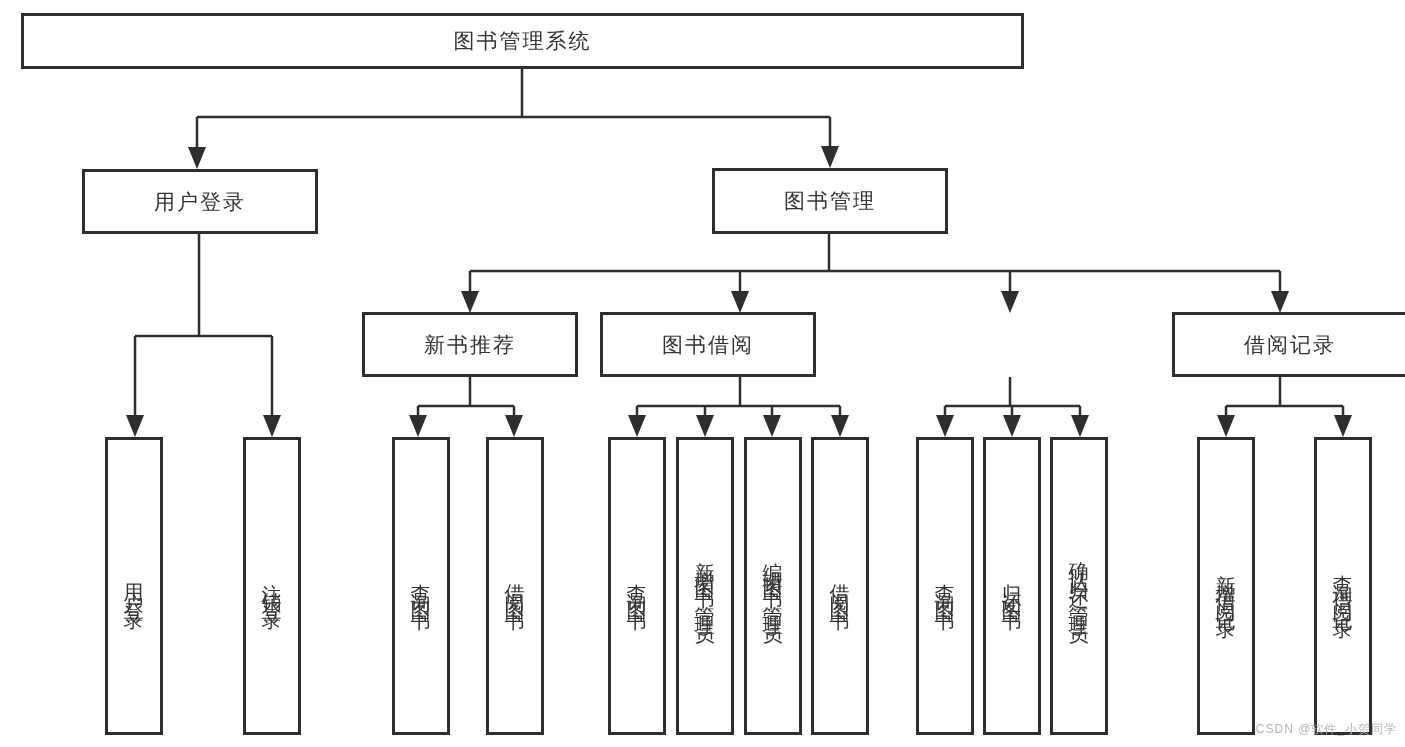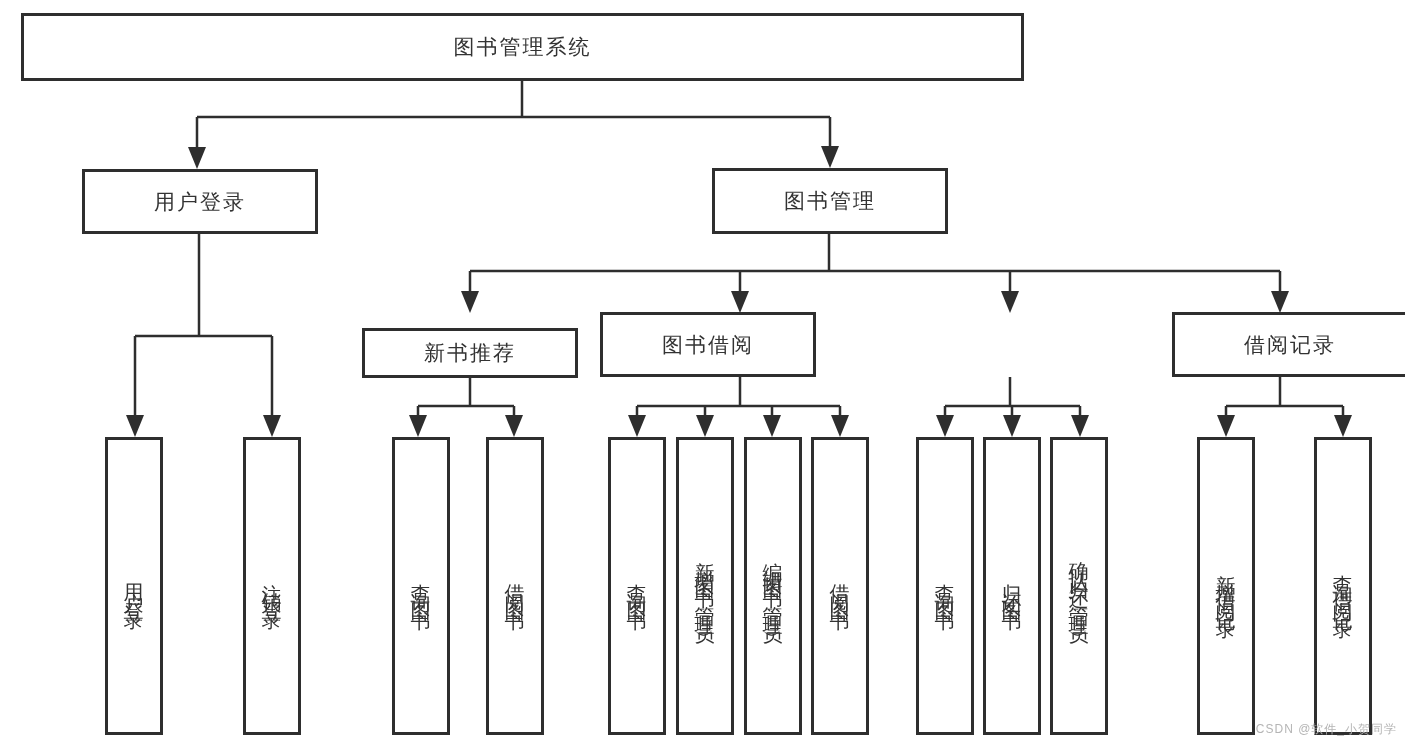--- a/index.html
+++ b/index.html
@@ -13,26 +13,26 @@
     border:3px solid #2e2e2e; background:#ffffff;
     display:flex; align-items:center; justify-content:center;
     font-size:21px; color:#333333; letter-spacing:2px; white-space:nowrap;
     line-height:1.2;
   }
   .vnode {
     writing-mode:vertical-rl; text-orientation:mixed;
     letter-spacing:9px; line-height:1; font-size:20px;
   }
   
-  #n-root   { left:21px;  top:13px;  width:1003px; height:68px; }
+  #n-root   { left:21px;  top:13px;  width:1003px; height:56px; }
   
   #n-login  { left:82px;  top:169px; width:236px;  height:65px; }
   #n-mgmt   { left:712px; top:168px; width:236px;  height:66px; }
   
-  #n-rec    { left:362px;  top:328px; width:216px; height:50px; }
+  #n-rec    { left:362px;  top:312px; width:216px; height:65px; }
   #n-borrow { left:600px;  top:312px; width:216px; height:65px; }
   #n-cur    { left:902px;  top:312px; width:216px; height:65px; }
   #n-recd   { left:1172px; top:312px; width:236px; height:65px; }
   
   .vnode { top:437px; width:58px; height:298px; }
   #v-login1 { left:105px; }
   #v-logout { left:243px; }
   #v-q1     { left:392px; }
   #v-b1     { left:486px; }
   #v-q2     { left:608px; }

